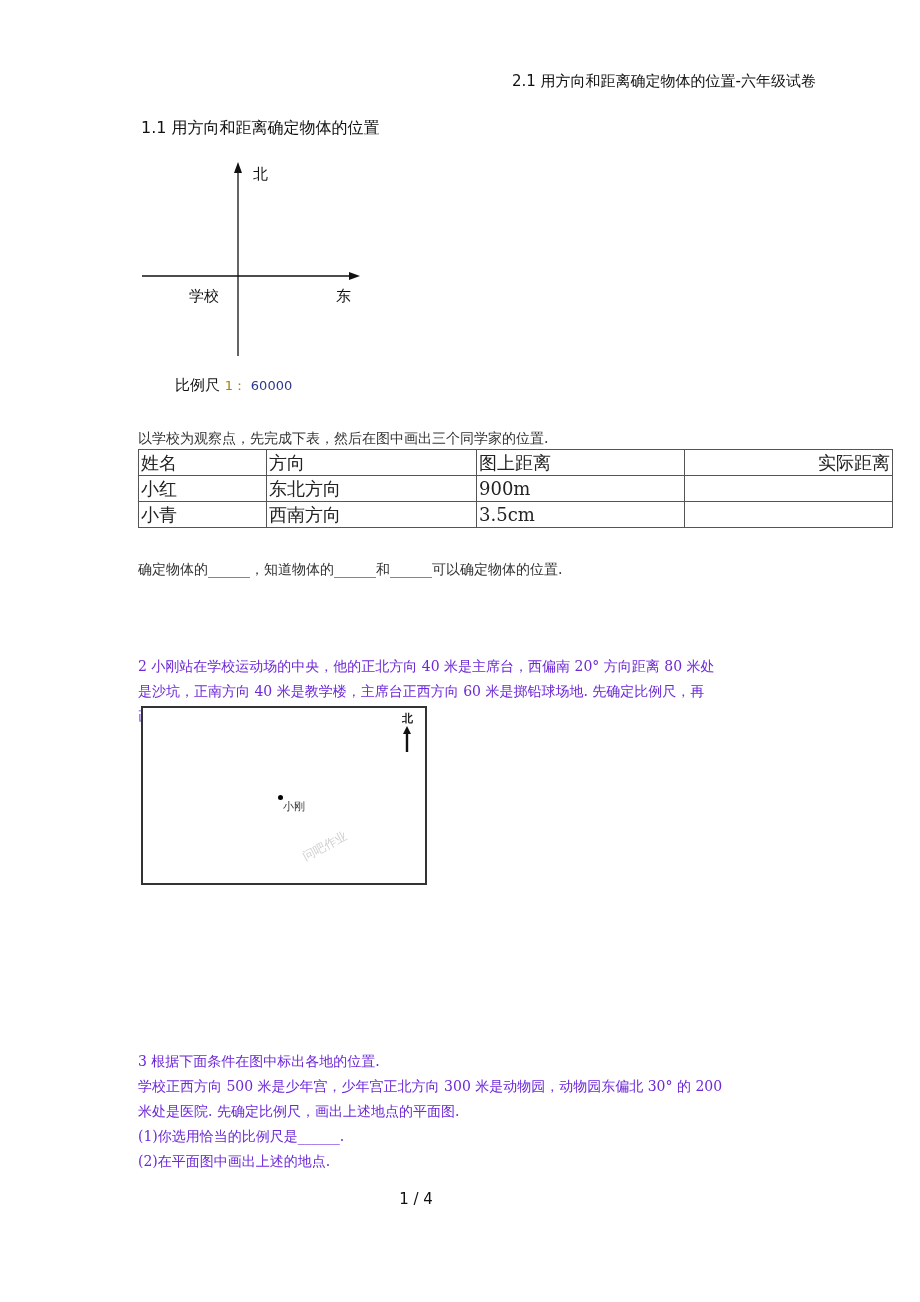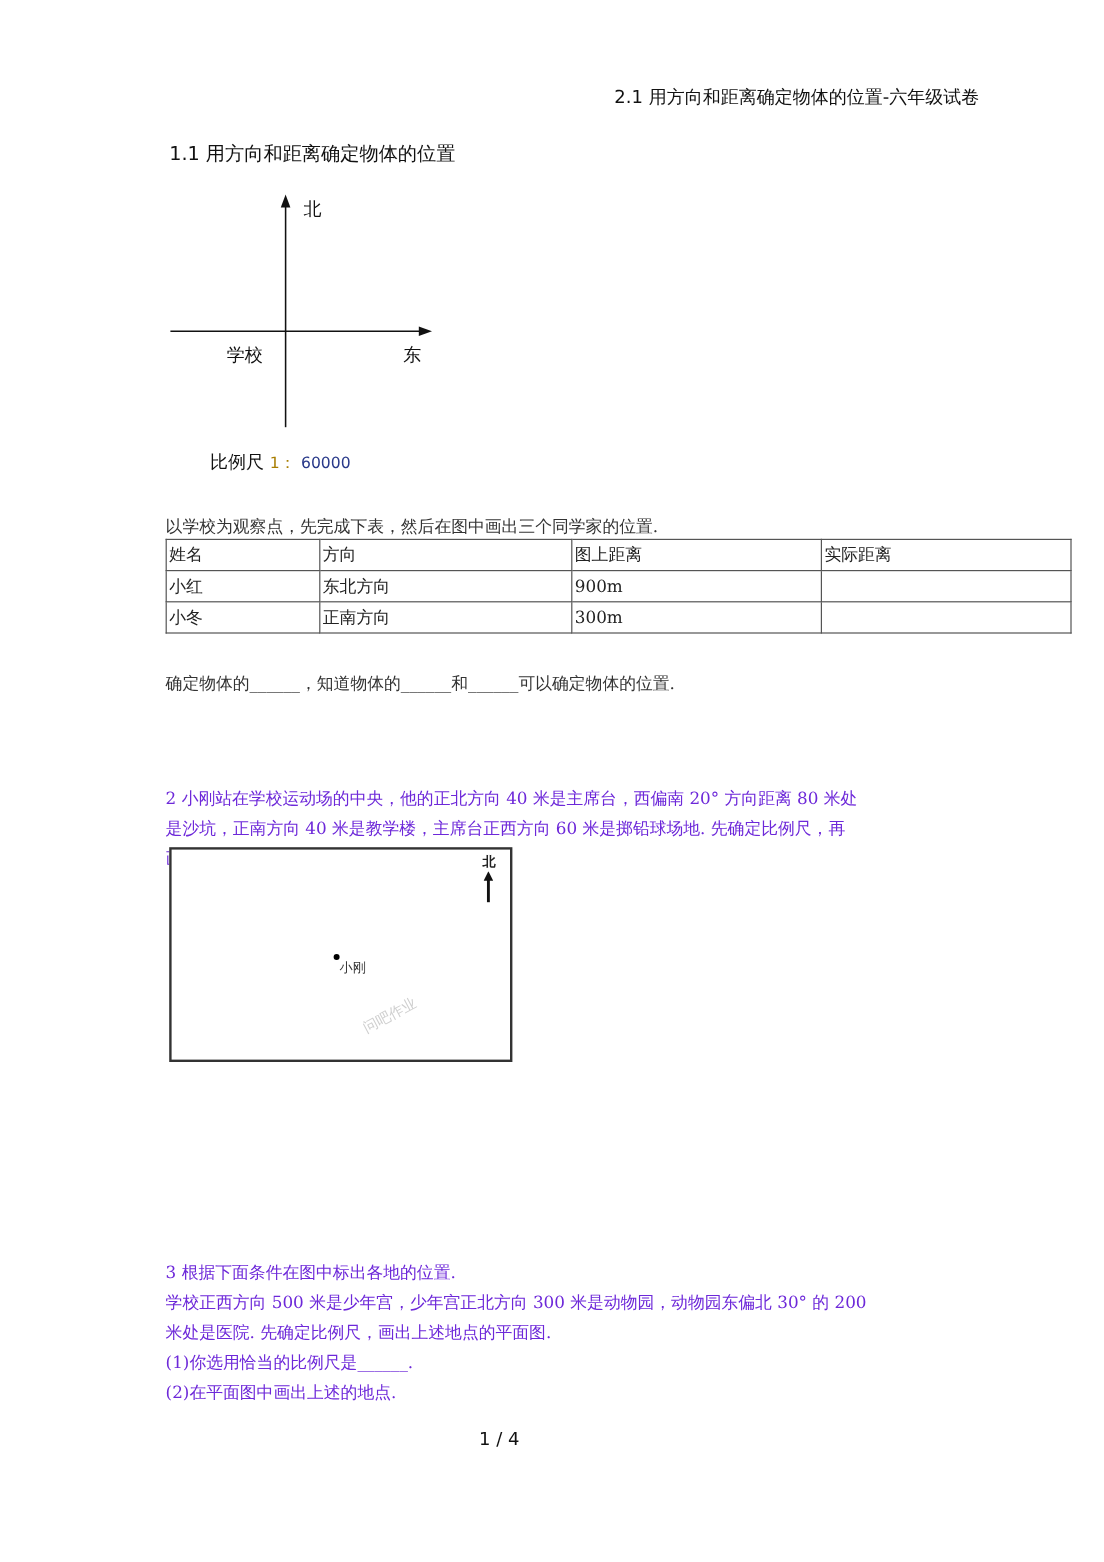--- a/index.html
+++ b/index.html
@@ -13,26 +13,26 @@
 
   #compass { position: absolute; left: 140px; top: 160px; width: 230px; height: 200px; }
   .cmp-label { position: absolute; font-size: 15px; }
 
   #scale-line { left: 175px; top: 376px; font-size: 15px; }
   #scale-line .num1 { color: #a87d00; font-size: 13px; }
   #scale-line .num2 { color: #2a3a8a; font-size: 13px; }
 
   #intro { left: 138px; top: 402px; font-size: 14px; color: #333; }
 
-  table#homes { position: absolute; left: 138px; top: 421px; border-collapse: collapse; font-size: 14px; }
+  table#homes { position: absolute; left: 138px; top: 421px; border-collapse: collapse; font-size: 18px; }
   table#homes td { border: 1px solid #555; height: 25px; padding: 0 2px; vertical-align: middle; color: #222; }
   table#homes td.c1 { width: 123px; }
   table#homes td.c2 { width: 205px; }
   table#homes td.c3 { width: 203px; }
-  table#homes td.c4 { width: 203px; }
+  table#homes td.c4 { width: 203px; text-align: right; }
 
   #fill-sentence { left: 138px; top: 533px; font-size: 14px; color: #333; }
 
   .para { left: 138px; font-size: 14px; color: #6d28d9; line-height: 25px; }
 
   #map-box { position: absolute; left: 141px; top: 706px; width: 282px; height: 175px; border: 2px solid #333; box-sizing: content-box; background: #fff; }
   #map-north-label { position: absolute; right: 12px; top: 3px; font-size: 11px; font-weight: bold; color: #222; }
   #map-north-arrow { position: absolute; right: 14px; top: 18px; width: 8px; height: 26px; }
   #map-dot { position: absolute; left: 135px; top: 87px; width: 5px; height: 5px; border-radius: 50%; background: #000; }
   #map-point-label { position: absolute; left: 140px; top: 91px; font-size: 11px; font-weight: normal; color: #333; }
@@ -75,23 +75,23 @@
     <td class="c3">图上距离</td>
     <td class="c4">实际距离</td>
   </tr>
   <tr>
     <td class="c1">小红</td>
     <td class="c2">东北方向</td>
     <td class="c3">900m</td>
     <td class="c4"></td>
   </tr>
   <tr>
-    <td class="c1">小冬</td>
-    <td class="c2">正南方向</td>
-    <td class="c3">300m</td>
+    <td class="c1">小青</td>
+    <td class="c2">西南方向</td>
+    <td class="c3">3.5cm</td>
     <td class="c4"></td>
   </tr>
 </tbody>
   </table>
 
 <div id="fill-sentence" class="abs serif">确定物体的______，知道物体的______和______可以确定物体的位置.</div>
 
 <div class="abs para serif" style="top:626px;">2 小刚站在学校运动场的中央，他的正北方向 40 米是主席台，西偏南 20° 方向距离 80 米处</div>
 <div class="abs para serif" style="top:651px;">是沙坑，正南方向 40 米是教学楼，主席台正西方向 60 米是掷铅球场地. 先确定比例尺，再</div>
 <div class="abs para serif" style="top:676px;">画出上述地点的平面图.</div>

